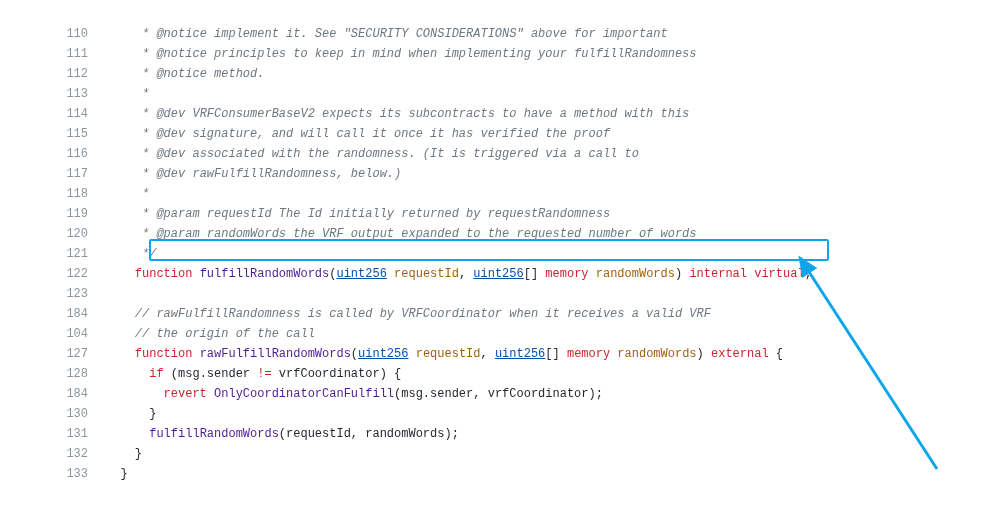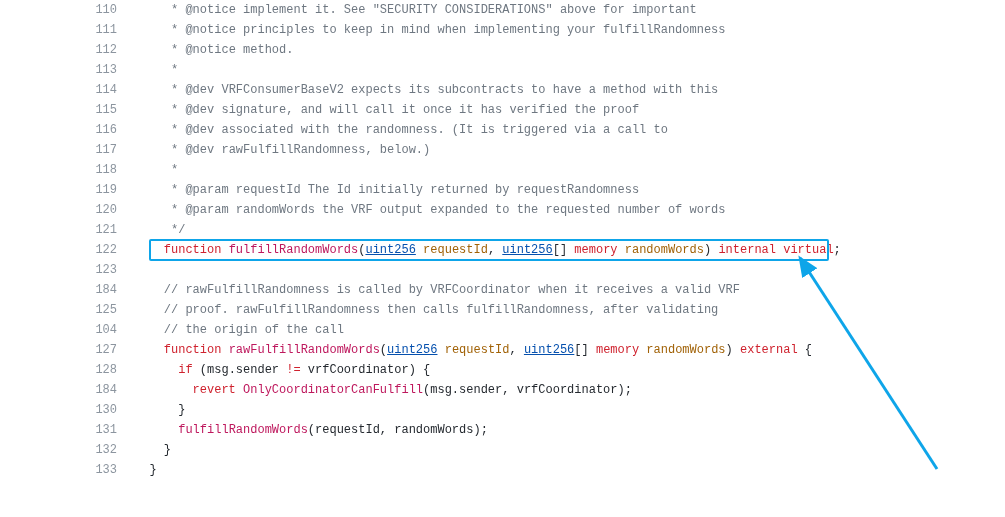--- a/index.html
+++ b/index.html
@@ -9,45 +9,46 @@
       background: #ffffff;
       color: #24292f;
       padding: 0;
       width: 1005px;
       position: relative;
     }
     .code-container {
       display: flex;
       flex-direction: column;
       padding-top: 0;
-      padding-left: 85px;
+      padding-left: 56px;
       position: relative;
+      margin-top: 24px;
     }
     .line {
       display: flex;
       align-items: flex-start;
       line-height: 20px;
       min-height: 20px;
     }
     .line-number {
       width: 50px;
       text-align: right;
       color: #8c959f;
       padding-right: 18px;
       flex-shrink: 0;
       user-select: none;
     }
     .line-content {
       white-space: pre;
       flex: 1;
     }
-    .comment { color: #6e7781; }
+    .comment { color: #6e7781; font-style: italic; }
     .keyword { color: #cf222e; }
     .type { color: #0550ae; text-decoration: underline; }
-    .funcname { color: #be185d; }
+    .funcname { color: #4c1d95; }
     .param { color: #a16207; }
     .memkw { color: #cf222e; }
     .plain { color: #24292f; }
 
     .highlight-box {
       position: absolute;
       border: 2px solid #0ea5e9;
       border-radius: 2px;
       pointer-events: none;
     }
@@ -114,24 +115,20 @@
     </div>
     <div class="line">
       <span class="line-number">123</span>
       <span class="line-content"></span>
     </div>
     <div class="line">
       <span class="line-number">184</span>
       <span class="line-content">    <span class="comment">// rawFulfillRandomness is called by VRFCoordinator when it receives a valid VRF</span></span>
     </div>
     <div class="line">
-      <span class="line-number">125</span>
-      <span class="line-content">    <span class="comment">// proof. rawFulfillRandomness then calls fulfillRandomness, after validating</span></span>
-    </div>
-    <div class="line">
       <span class="line-number">104</span>
       <span class="line-content">    <span class="comment">// the origin of the call</span></span>
     </div>
     <div class="line">
       <span class="line-number">127</span>
       <span class="line-content">    <span class="keyword">function</span><span class="plain"> </span><span class="funcname">rawFulfillRandomWords</span><span class="plain">(</span><span class="type">uint256</span><span class="plain"> </span><span class="param">requestId</span><span class="plain">, </span><span class="type">uint256</span><span class="plain">[] </span><span class="memkw">memory</span><span class="plain"> </span><span class="param">randomWords</span><span class="plain">) </span><span class="keyword">external</span><span class="plain"> {</span></span>
     </div>
     <div class="line">
       <span class="line-number">128</span>
       <span class="line-content">      <span class="keyword">if</span><span class="plain"> (msg.sender </span><span class="keyword">!=</span><span class="plain"> vrfCoordinator) {</span></span>

